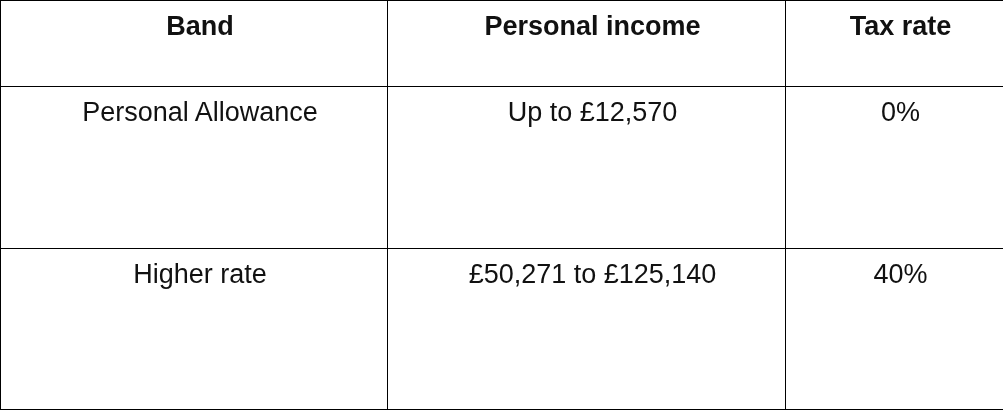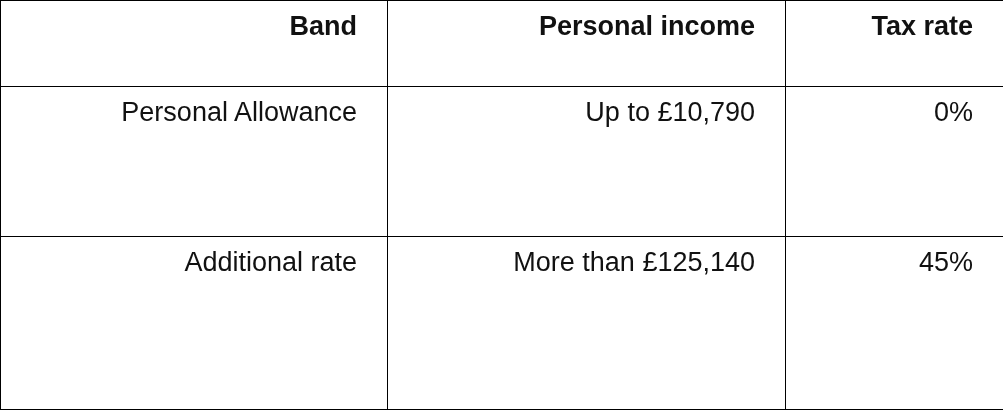--- a/index.html
+++ b/index.html
@@ -23,25 +23,25 @@
   }
 
   .tax-table col.col-band  { width: 387px; }
   .tax-table col.col-inc   { width: 398px; }
   .tax-table col.col-rate  { width: 218px; }
 
   .tax-table th,
   .tax-table td {
     border: 1px solid #000000;
     vertical-align: top;
-    padding: 10px 30px 10px 22px;
+    padding: 10px 10px 10px 22px;
     font-size: 27px;
     line-height: 1.18;
     font-weight: normal;
-    text-align: right;
+    text-align: center;
     background: #ffffff;
   }
 
   
   .tax-table tr:first-child th { border-top-width: 1px; }
 
   .tax-table thead th {
     font-weight: bold;
   }
 
@@ -62,22 +62,22 @@
   <thead>
     <tr class="row-head">
       <th>Band</th>
       <th>Personal income</th>
       <th>Tax rate</th>
     </tr>
   </thead>
   <tbody>
     <tr class="row-body">
       <td>Personal Allowance</td>
-      <td>Up to £10,790</td>
+      <td>Up to £12,570</td>
       <td>0%</td>
     </tr>
-    <tr class="row-last">
-      <td>Additional rate</td>
-      <td>More than £125,140</td>
-      <td>45%</td>
+    <tr class="row-body">
+      <td>Higher rate</td>
+      <td>£50,271 to £125,140</td>
+      <td>40%</td>
     </tr>
   </tbody>
 </table>
 
 </body></html>

